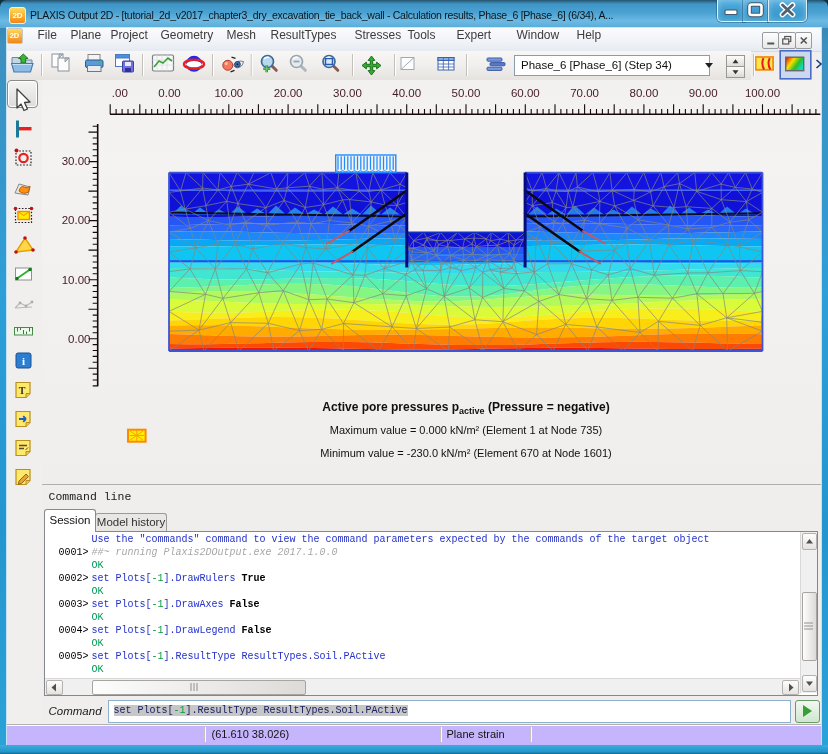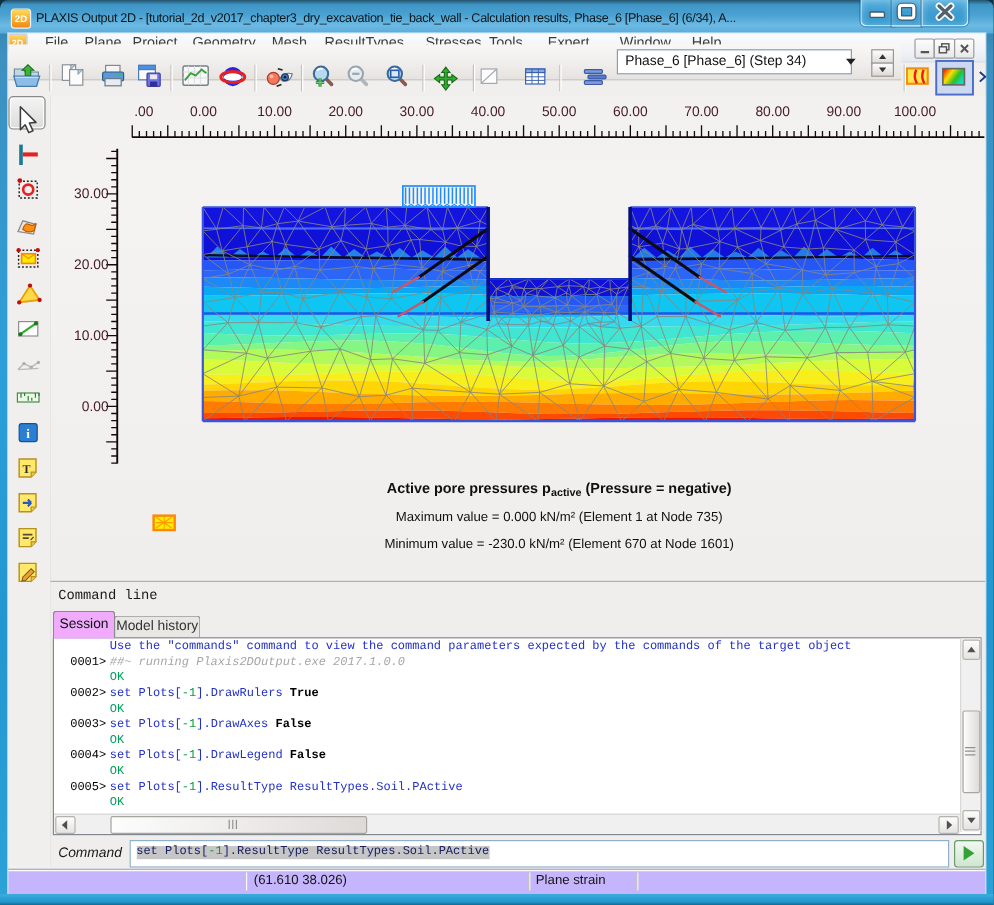--- a/index.html
+++ b/index.html
@@ -19,33 +19,33 @@
 #btncls{left:768px;width:37px;border-bottom-right-radius:5px;}
 .glyph{position:absolute;left:0;top:0;width:100%;height:100%;}
 #inner{left:6.5px;top:28px;width:814px;height:716.5px;background:#f0efed;box-shadow:0 0 0 1px rgba(235,245,252,0.8);}
 #menubar{left:0;top:0;width:814px;height:23px;background:linear-gradient(180deg,#fafbfd 0,#eef1f6 70%,#e6eaf1 100%);
  border-bottom:1px solid #d7dbe1;}
 .mi{position:absolute;top:0;font-size:12px;color:#3c3c3c;}
 #m2d{left:8px;top:4px;width:14px;height:14px;border-radius:2px;background:linear-gradient(180deg,#ffd95e,#f0861a);
  border:1px solid #c8c8c8;color:#fff;font-size:7.5px;font-weight:bold;text-align:center;line-height:14px;}
 .mdib{position:absolute;top:4px;width:15.5px;height:15px;background:linear-gradient(180deg,#fdfdfd,#e8e8e8);
  border:1px solid #989ca0;border-radius:2px;}
-#toolbar{left:0;top:9px;width:744px;height:29px;background:linear-gradient(180deg,#f8f7f6 0,#f0eeec 55%,#e5e2df 100%);
+#toolbar{left:0;top:23px;width:744px;height:29px;background:linear-gradient(180deg,#f8f7f6 0,#f0eeec 55%,#e5e2df 100%);
  border-bottom:1px solid #c9c5c1;}
 #phasebox{position:absolute;left:507.5px;top:3.5px;width:194px;height:19px;background:#fff;border:1px solid #889db0;}
 #phasebox span{position:absolute;left:6px;top:3.5px;font-size:11.5px;color:#101010;}
 #phasearrow{left:698px;top:11.5px;width:0;height:0;border-left:4.5px solid transparent;border-right:4.5px solid transparent;border-top:5.5px solid #202020;}
 .spin{position:absolute;left:719.5px;width:17px;height:10.5px;background:linear-gradient(180deg,#fdfdfd,#dcdad7);border:1px solid #9a9791;}
 #leftbar{left:0;top:52px;width:35px;height:642px;background:#f0efed;border-right:1px solid #c9c5c1;box-shadow:1px 0 0 #fff;}
 #selbtn{left:2.5px;top:56px;width:29px;height:26px;background:linear-gradient(180deg,#f4f4f4,#dcdcda);
  border:1px solid #8a8a8a;border-radius:4px;box-shadow:inset 0 0 0 1px #fff;}
 #canvas{left:35px;top:52px;width:779px;height:403.5px;background:linear-gradient(180deg,#f2f1ef 0,#f4f3f1 20%,#efeeec 100%);}
 #cmdpanel{left:35px;top:455.5px;width:779px;height:240px;background:#efeeec;border-top:1px solid #b2aeaa;}
 #cmdpanel .hdr{position:absolute;left:7px;top:5px;font-size:11.5px;color:#1a1a1a;font-family:Liberation Mono, monospace;}
-.tab1{position:absolute;left:2.5px;top:24.5px;width:50px;height:22px;background:#f0abfc;border:1px solid #898989;border-bottom:none;
+.tab1{position:absolute;left:2.5px;top:24.5px;width:50px;height:22px;background:#ffffff;border:1px solid #898989;border-bottom:none;
  border-radius:3px 3px 0 0;font-size:11.5px;color:#111;text-align:center;line-height:21px;z-index:2;}
 .tab2{position:absolute;left:53.5px;top:28px;width:70px;height:18px;background:#e9e7e4;border:1px solid #9a9a9a;border-bottom:none;
  border-radius:3px 3px 0 0;font-size:11.5px;color:#333;text-align:center;line-height:17px;}
 #cmdbox{position:absolute;left:2px;top:46px;width:772px;height:163.5px;background:#fff;border:1px solid #828790;}
 #cmdtext{position:absolute;left:1px;top:1.5px;width:752px;font-family:"Liberation Mono",monospace;font-size:10px;line-height:13px;white-space:pre;color:#101010;}
 .pr{display:inline-block;width:43px;text-align:right;margin-right:3px;color:#000;}
 .cb{color:#2230c8;}.ok{color:#00a05a;}.gray{color:#a6a6a6;font-style:italic;}.gn{color:#0a9a40;}.bd{font-weight:bold;color:#000;}
 #vsb{position:absolute;right:0;top:0;width:16px;height:161.5px;background:#f0f0f0;border-left:1px solid #d8d8d8;}
 #hsb{position:absolute;left:0;bottom:0;width:755px;height:16px;background:#f0f0f0;border-top:1px solid #d8d8d8;}
 .sbtn{position:absolute;background:linear-gradient(180deg,#fdfdfd,#e5e3e0);border:1px solid #b5b2ae;border-radius:2px;}

